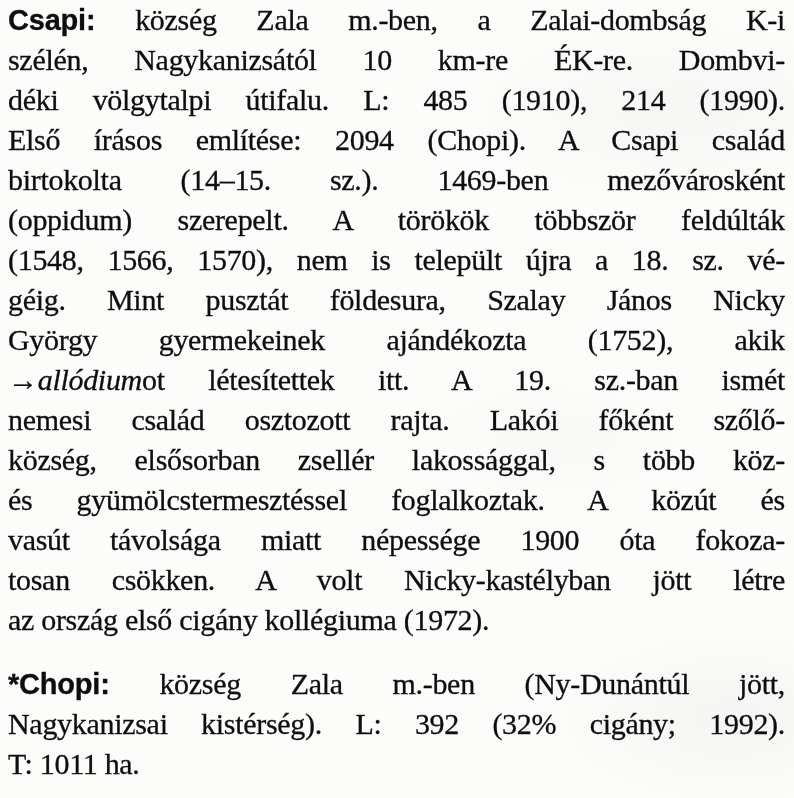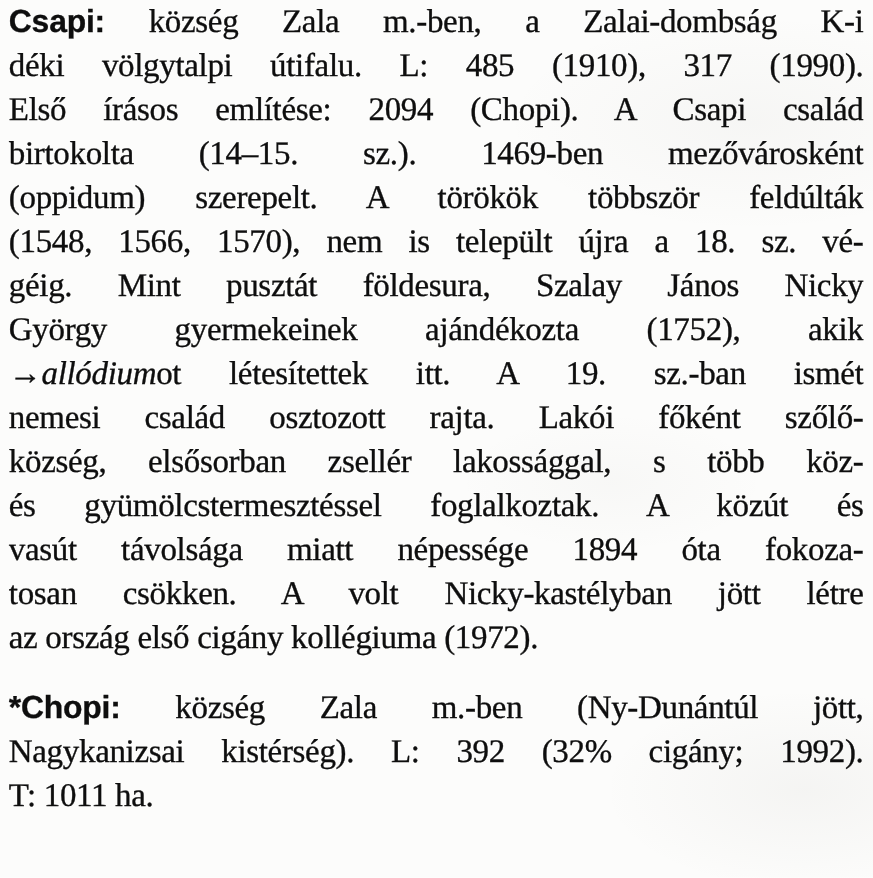--- a/index.html
+++ b/index.html
@@ -48,32 +48,33 @@
   .it { font-style: italic; }
   .arrow { font-style: normal; }
   .rm { font-style: normal; }
 </style>
 </head>
 <body>
 
 <div class="page">
   <section class="entry">
       <div class="line"><span class="hw">Csapi:</span><span class="rm"> község Zala m.-ben, a Zalai-dombság K-i</span></div>
-      <div class="line"><span class="rm">déki völgytalpi útifalu. L: 485 (1910), 317 (1990).</span></div>
+      <div class="line"><span class="rm">szélén, Nagykanizsától 10 km-re ÉK-re. Dombvi-</span></div>
+      <div class="line"><span class="rm">déki völgytalpi útifalu. L: 485 (1910), 214 (1990).</span></div>
       <div class="line"><span class="rm">Első írásos említése: 2094 (Chopi). A Csapi család</span></div>
       <div class="line"><span class="rm">birtokolta (14–15. sz.). 1469-ben mezővárosként</span></div>
       <div class="line"><span class="rm">(oppidum) szerepelt. A törökök többször feldúlták</span></div>
       <div class="line"><span class="rm">(1548, 1566, 1570), nem is települt újra a 18. sz. vé-</span></div>
       <div class="line"><span class="rm">géig. Mint pusztát földesura, Szalay János Nicky</span></div>
       <div class="line"><span class="rm">György gyermekeinek ajándékozta (1752), akik</span></div>
       <div class="line"><span class="arrow">→</span><span class="it">allódium</span><span class="rm">ot létesítettek itt. A 19. sz.-ban ismét</span></div>
       <div class="line"><span class="rm">nemesi család osztozott rajta. Lakói főként szőlő-</span></div>
       <div class="line"><span class="rm">község, elsősorban zsellér lakossággal, s több köz-</span></div>
       <div class="line"><span class="rm">és gyümölcstermesztéssel foglalkoztak. A közút és</span></div>
-      <div class="line"><span class="rm">vasút távolsága miatt népessége 1894 óta fokoza-</span></div>
+      <div class="line"><span class="rm">vasút távolsága miatt népessége 1900 óta fokoza-</span></div>
       <div class="line"><span class="rm">tosan csökken. A volt Nicky-kastélyban jött létre</span></div>
       <div class="line last"><span class="rm">az ország első cigány kollégiuma (1972).</span></div>
     </section>
   <section class="entry entry-gap">
       <div class="line"><span class="hw">*Chopi:</span><span class="rm"> község Zala m.-ben (Ny-Dunántúl jött,</span></div>
       <div class="line"><span class="rm">Nagykanizsai kistérség). L: 392 (32% cigány; 1992).</span></div>
       <div class="line last"><span class="rm">T: 1011 ha.</span></div>
     </section>
 </div>
 

